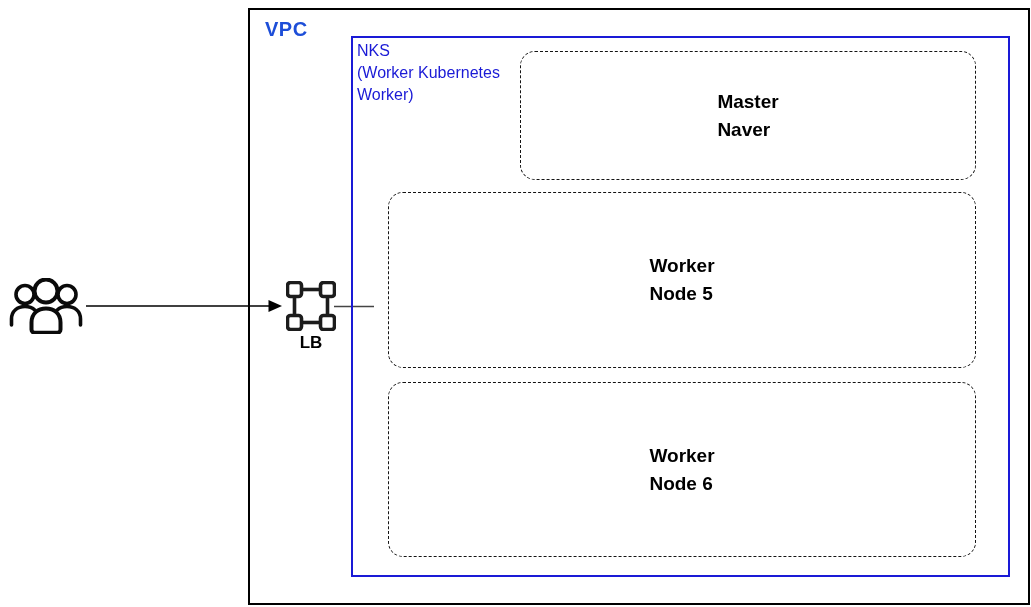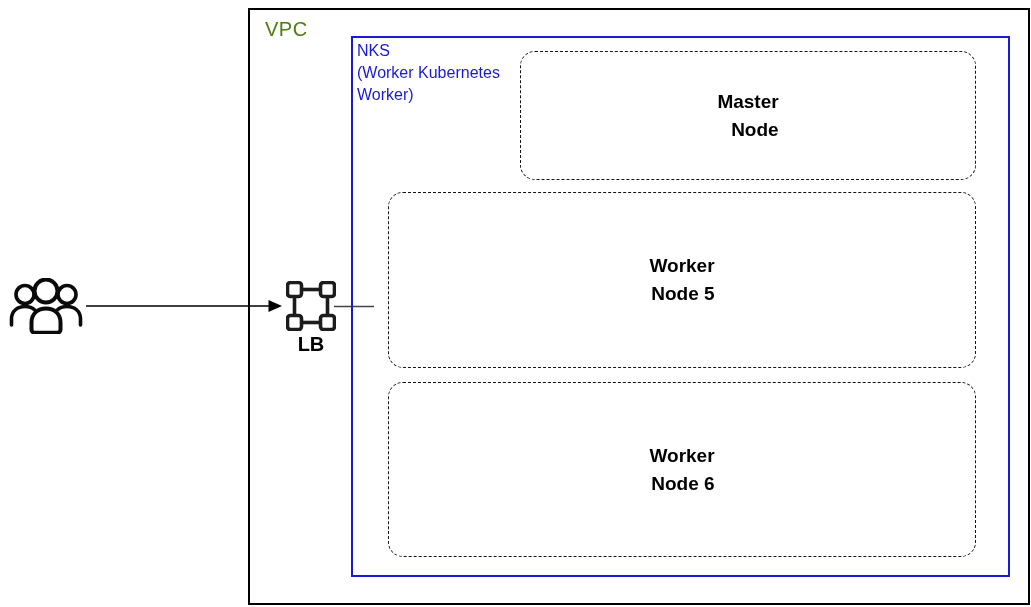--- a/index.html
+++ b/index.html
@@ -19,22 +19,22 @@
 
   
   .vpc-box {
     left: 248px; top: 8px;
     width: 782px; height: 597px;
     border: 2px solid #000000;
   }
   .vpc-label {
     left: 15px; top: 8px;
     font-size: 20px;
-    font-weight: normal;
-    color: #4d7c0f;
+    font-weight: bold;
+    color: #1d4ed8;
     letter-spacing: 0.5px;
   }
 
   
   .nks-box {
     left: 101px; top: 26px;
     width: 659px; height: 541px;
     border: 2px solid #1a1ad6;
   }
   .nks-label {
@@ -54,35 +54,35 @@
     display: flex;
     flex-direction: column;
     align-items: center;
     justify-content: center;
   }
   .node-label {
     font-size: 19px;
     font-weight: bold;
     line-height: 28px;
     color: #000000;
-    text-align: right;
+    text-align: left;
   }
   .master-node  { left: 167px; top: 13px;  width: 456px; height: 129px; }
   .worker-node1 { left: 35px;  top: 154px; width: 588px; height: 176px; }
   .worker-node2 { left: 35px;  top: 344px; width: 588px; height: 175px; }
 
   
   .users-icon-wrap { left: 8px; top: 278px; width: 76px; height: 56px; }
 
   
   .lb-icon-wrap { left: 286px; top: 281px; width: 50px; height: 50px; }
   .lb-label {
     left: 278px; top: 333px; width: 66px;
     text-align: center;
-    font-size: 20px;
+    font-size: 17px;
     font-weight: bold;
     color: #000000;
   }
 
   
   .overlay {
     left: 0; top: 0;
     width: 1031px; height: 607px;
     pointer-events: none;
   }
@@ -133,21 +133,21 @@
     <div class="abs nks-box">
       <div class="abs nks-label">
         <div>NKS</div>
         <div>(Worker Kubernetes</div>
         <div>Worker)</div>
       </div>
 
       <div class="abs node-box master-node">
         <div class="node-label">
           <div>Master</div>
-          <div>Node</div>
+          <div>Naver</div>
         </div>
       </div>
 
       <div class="abs node-box worker-node1">
         <div class="node-label">
           <div>Worker</div>
           <div>Node 5</div>
         </div>
       </div>
 

